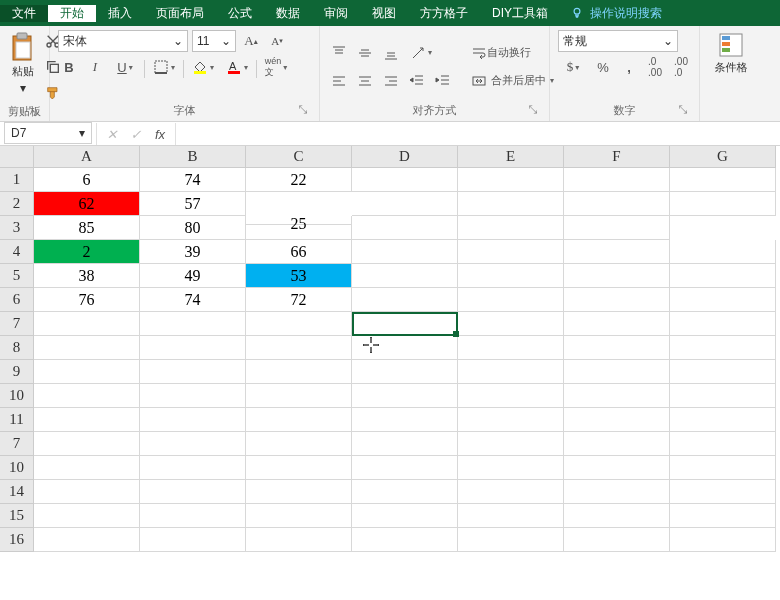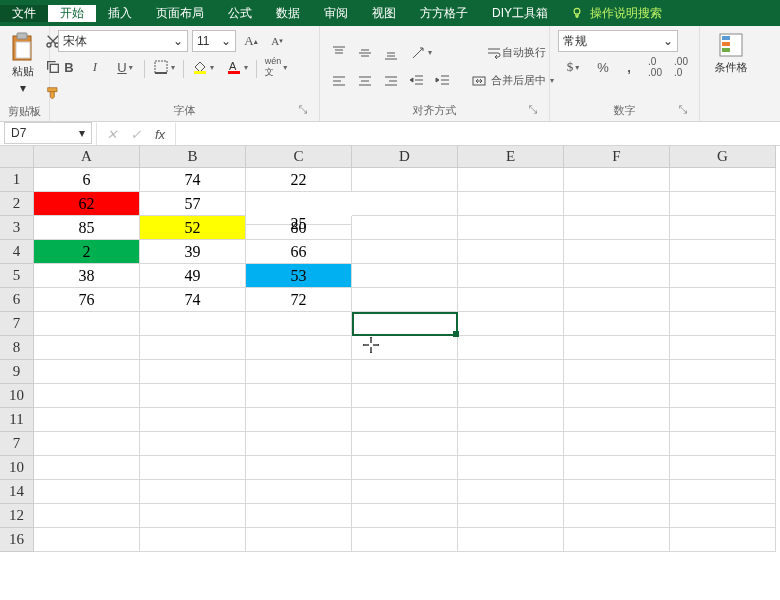--- a/index.html
+++ b/index.html
@@ -1,21 +1,21 @@
 <!DOCTYPE html>
 <html><head>
 <meta charset="utf-8">
 <style>
 *{box-sizing:border-box;margin:0;padding:0;font-family:"Microsoft YaHei",Arial,sans-serif}
 body{width:780px;height:600px;overflow:hidden;background:#fff;font-size:12px;color:#333}
 .titlebar{height:26px;background:#0e6636;display:flex;align-items:center}
 .tab{padding:0 12px;display:flex;align-items:center;color:#fff;font-size:12px;cursor:pointer}
 .tab.file{background:#0a5028}
 .tab.active{background:#fff;color:#0e6636}
-.tell{display:flex;align-items:center;gap:6px;padding:0 10px;color:#bef264}
+.tell{display:flex;align-items:center;gap:6px;padding:0 10px;color:#7dd3fc}
 .tell svg{width:14px;height:14px}
 .ribbon{height:96px;background:#f3f3f3;border-bottom:1px solid #d4d4d4;display:flex;position:relative}
 .rgrp{border-right:1px solid #e0e0e0;padding:4px 8px 2px;display:flex;flex-direction:column;justify-content:space-between;position:relative}
 .rgrp-body{display:flex;gap:4px;flex:1}
 .rgrp-label{text-align:center;font-size:11px;color:#666;height:16px;position:relative}
 .dlaunch{position:absolute;right:2px;top:0;width:12px;height:12px;color:#888;cursor:pointer}
 .bigbtn{width:46px;display:flex;flex-direction:column;align-items:center;gap:2px;padding:2px;cursor:pointer}
 .bigbtn .lbl{font-size:11px}
 .iconcol{display:flex;flex-direction:column;gap:4px;justify-content:center}
 .irow{display:flex;gap:4px;align-items:flex-end}
@@ -225,21 +225,21 @@
                 <line x1="6" y1="3" x2="14" y2="3"></line>
                 <line x1="6" y1="7" x2="14" y2="7"></line>
                 <line x1="6" y1="11" x2="14" y2="11"></line>
                 <path d="M1 5l3 2-3 2z"></path>
               </svg>
             </div>
         </div>
       </div>
       <div style="width:1px;background:#e0e0e0;margin:2px 4px"></div>
       <div class="iconcol" style="gap:6px">
-        <div class="ibtn" style="width:92px;justify-content:center;">
+        <div class="ibtn" style="width:92px;justify-content:flex-start;">
             <svg viewBox="0 0 16 16" stroke="#555" fill="none">
               <path d="M2 4h12M2 8h10a2 2 0 010 4H9m0 0l2-2m-2 2l2 2"></path>
             </svg>
             <span style="font-size:11px">自动换行</span>
           </div>
         <div class="ibtn combo" style="width:92px;justify-content:flex-start;gap:4px">
             <svg viewBox="0 0 16 16" stroke="#555" fill="none">
               <rect x="2" y="4" width="12" height="8"></rect>
               <path d="M5 8h6M5 8l2-2M5 8l2 2M11 8l-2-2M11 8l-2 2"></path>
             </svg>
@@ -327,21 +327,20 @@
         <div class="cell">57</div>
         <div class="cell" style="background: rgb(0, 176, 240); margin-top: 32px;">25</div>
         <div class="cell"></div>
         <div class="cell"></div>
         <div class="cell"></div>
         <div class="cell"></div>
       </div>
       <div class="grow">
         <div class="rowh">3</div>
         <div class="cell">85</div>
-        <div class="cell" style="background: rgb(255, 255, 0);">52</div>
         <div class="cell">80</div>
         <div class="cell"></div>
         <div class="cell"></div>
         <div class="cell"></div>
         <div class="cell"></div>
       </div>
       <div class="grow">
         <div class="rowh">4</div>
         <div class="cell" style="background: rgb(0, 176, 80);">2</div>
         <div class="cell">39</div>
@@ -445,21 +444,21 @@
         <div class="rowh">14</div>
         <div class="cell"></div>
         <div class="cell"></div>
         <div class="cell"></div>
         <div class="cell"></div>
         <div class="cell"></div>
         <div class="cell"></div>
         <div class="cell"></div>
       </div>
       <div class="grow">
-        <div class="rowh">12</div>
+        <div class="rowh">15</div>
         <div class="cell"></div>
         <div class="cell"></div>
         <div class="cell"></div>
         <div class="cell"></div>
         <div class="cell"></div>
         <div class="cell"></div>
         <div class="cell"></div>
       </div>
       <div class="grow">
         <div class="rowh">16</div>

